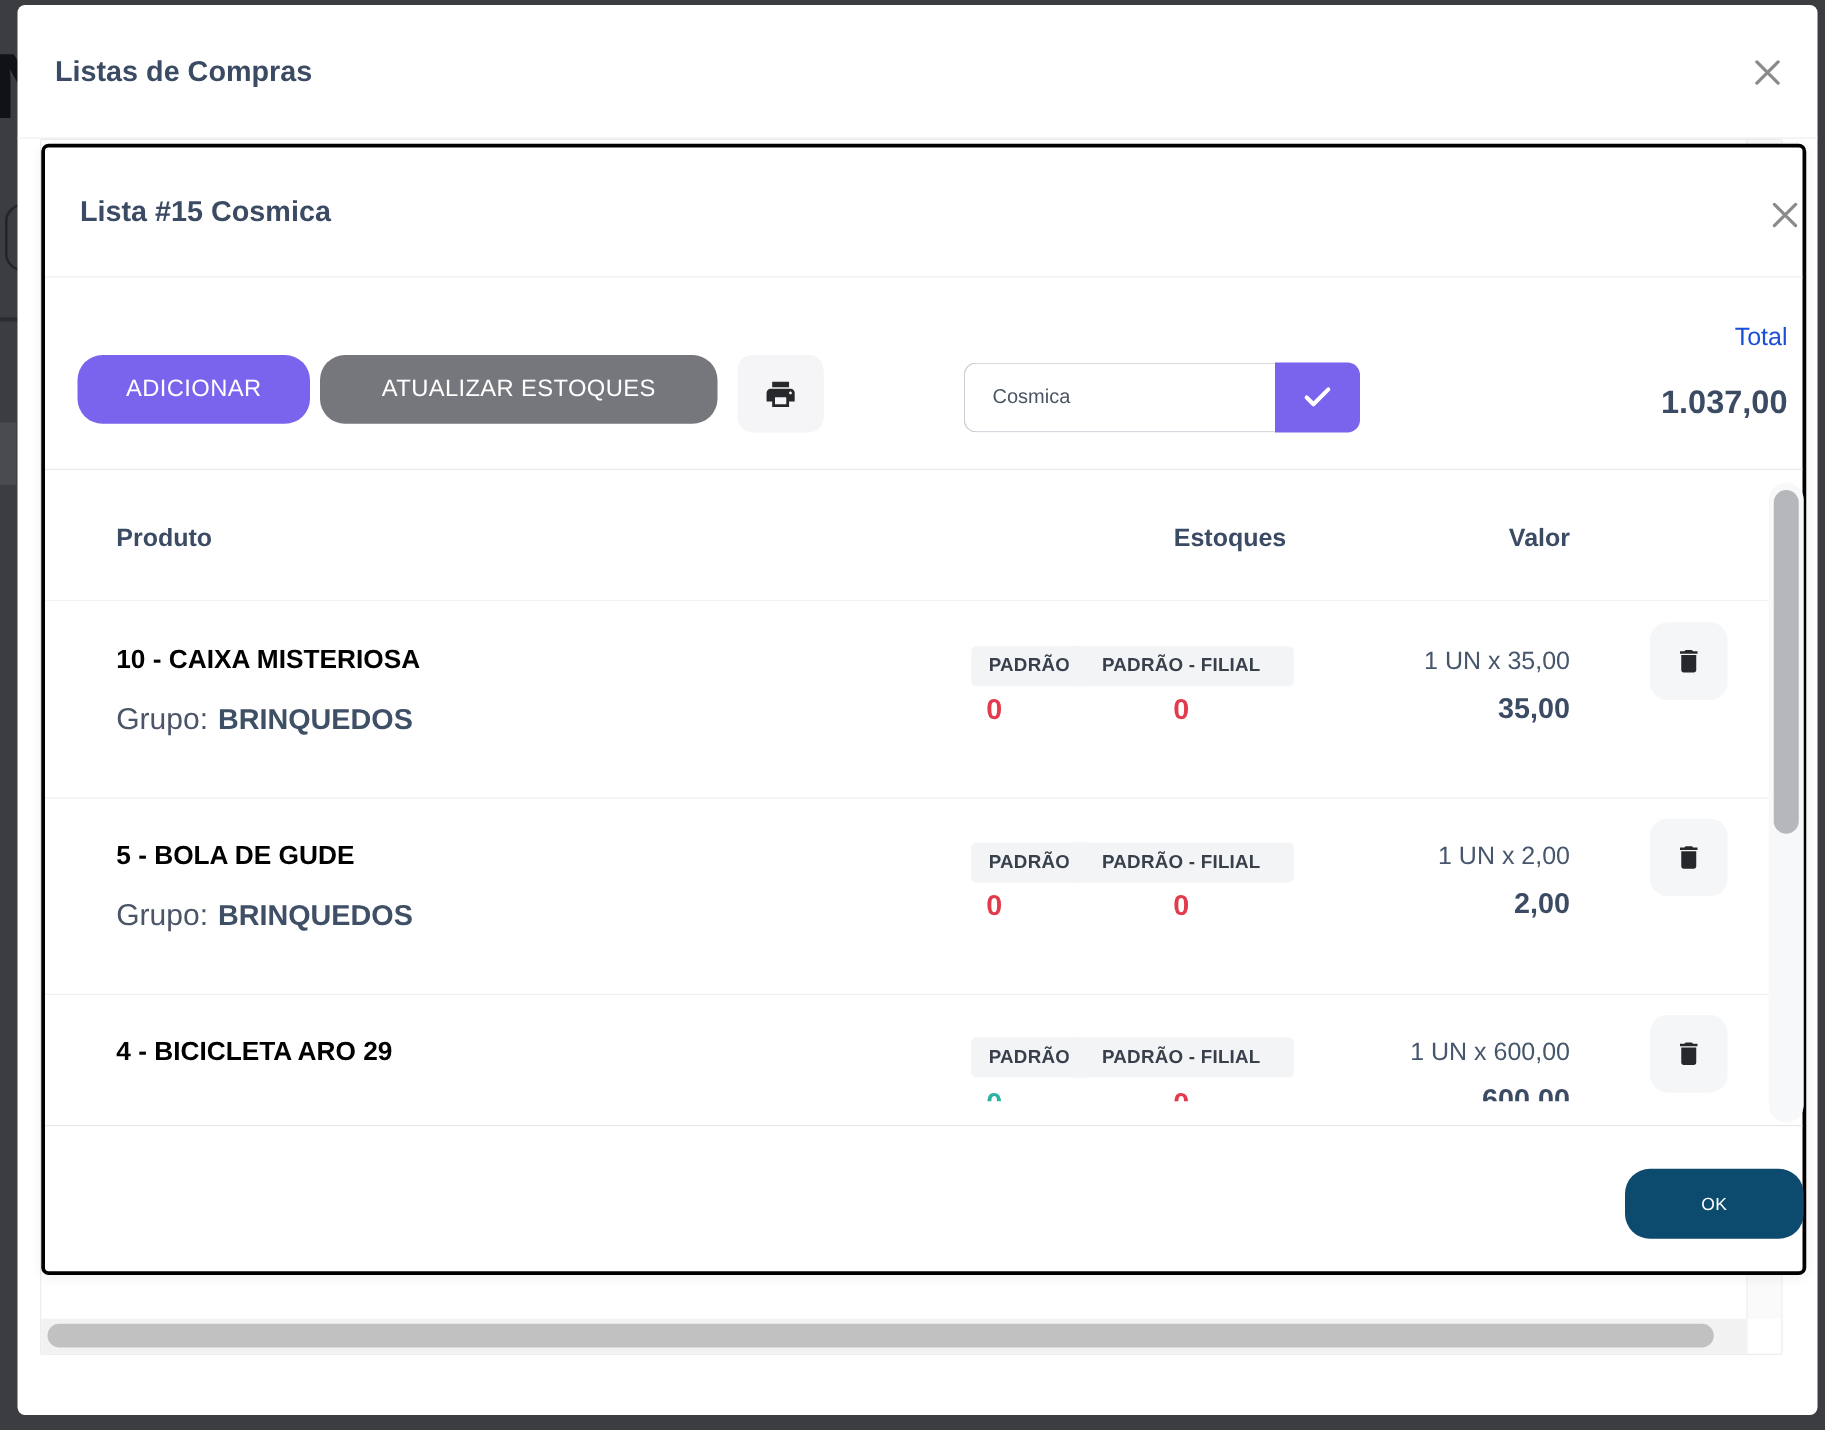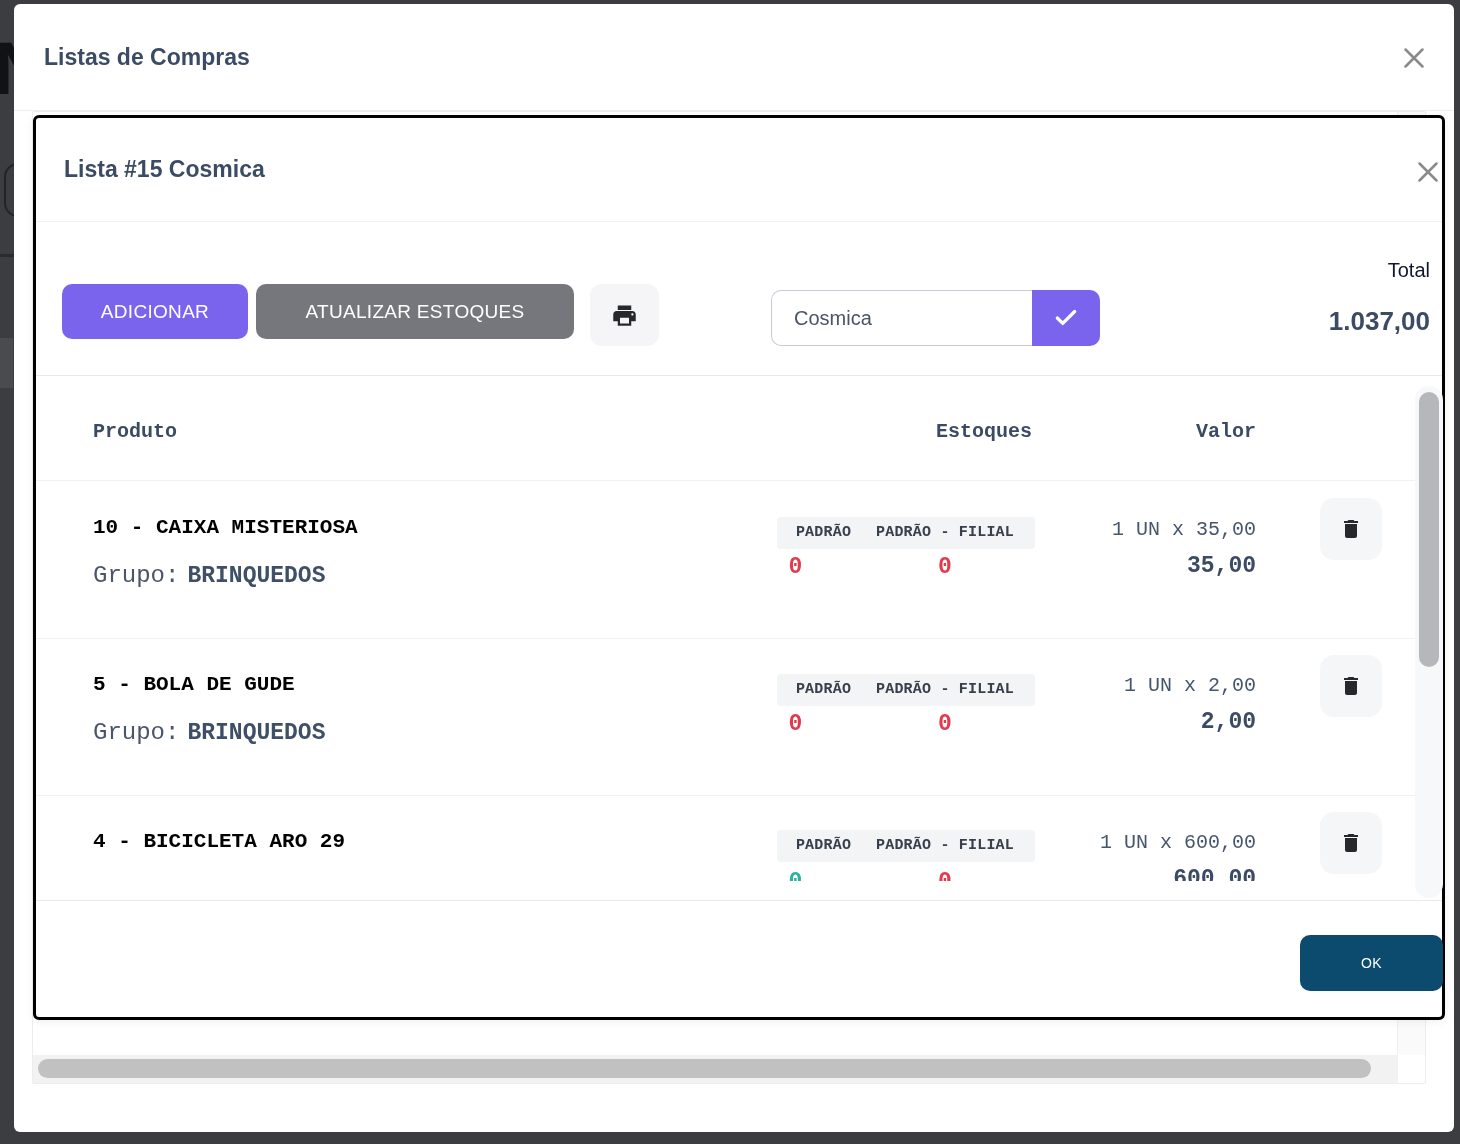--- a/index.html
+++ b/index.html
@@ -30,38 +30,38 @@
   .h-thumb{position:absolute;left:5px;top:4px;width:1333px;height:19px;background:#c1c1c1;border-radius:10px;}
 
   
   .dialog{position:absolute;left:19px;top:111px;width:1412px;height:905px;background:#fff;
           border:3px solid #000000;border-radius:6px;box-shadow:0 2px 10px rgba(0,0,0,.06);box-sizing:border-box;}
   .dialog-title{position:absolute;left:28px;top:38px;font-size:23px;font-weight:700;color:#3c4b64;}
   .dialog-close{left:1372px;top:34px;}
   .dialog-divider{position:absolute;left:0;top:103px;width:100%;height:1px;background:#efefef;}
 
   
-  .btn{position:absolute;border:none;border-radius:10px;font-family:inherit;cursor:pointer;
+  .btn{position:absolute;border:none;border-radius:20px;font-family:inherit;cursor:pointer;
        font-size:19px;color:#fff;letter-spacing:.3px;}
   .btn-add{left:26px;top:166px;width:186px;height:55px;background:#7a64ee;}
   .btn-upd{left:220px;top:166px;width:318px;height:55px;background:#76777c;}
   .btn-print{left:554px;top:166px;width:69px;height:62px;background:#f5f5f7;border-radius:12px;
              display:flex;align-items:center;justify-content:center;}
   .field-label{position:absolute;left:735px;top:141px;font-size:19px;color:#ef4444;margin-top:34px;}
   .input-group{position:absolute;left:735px;top:172px;height:56px;display:flex;}
   .list-input{width:226px;height:54px;border:1px solid #c8ccd4;border-right:none;border-radius:10px 0 0 10px;
-              padding:0 12px 0 22px;font-family:inherit;font-size:20px;color:#4a5462;outline:none;}
+              padding:0 0 0 22px;font-family:inherit;font-size:16px;color:#4a5462;outline:none;}
   .btn-check{width:68px;height:56px;background:#7a64ee;border:none;border-radius:0 10px 10px 0;cursor:pointer;
              display:flex;align-items:center;justify-content:center;}
-  .total-label{position:absolute;right:12px;top:141px;font-size:20px;color:#0f172a;}
+  .total-label{position:absolute;right:12px;top:141px;font-size:20px;color:#1d4ed8;}
   .total-value{position:absolute;right:12px;top:188px;font-size:26px;font-weight:700;color:#3c4b64;}
   .toolbar-divider{position:absolute;left:0;top:257px;width:100%;height:1px;background:#e9e9e9;}
 
   
-  .tablewrap{position:absolute;left:0;top:258px;width:100%;height:505px;overflow:hidden;font-family:Liberation Mono, monospace;}
+  .tablewrap{position:absolute;left:0;top:258px;width:100%;height:505px;overflow:hidden;}
   .th{position:absolute;font-size:20px;font-weight:700;color:#3c4b64;}
   .th-produto{left:57px;top:44px;}
   .th-estoques{left:848px;top:44px;width:200px;text-align:center;}
   .th-valor{right:186px;top:44px;}
   .row-divider{position:absolute;left:0;width:100%;height:1px;background:#f1f1f1;}
   .prod-name{position:absolute;left:57px;font-size:21px;font-weight:700;color:#000000;}
   .prod-group{position:absolute;left:57px;display:flex;align-items:baseline;gap:8px;}
   .group-label{font-size:24px;color:#4a5568;}
   .group-value{font-size:23px;font-weight:700;color:#3e4f66;}
   .badge{position:absolute;height:32px;line-height:32px;background:#f3f4f6;border-radius:4px;

